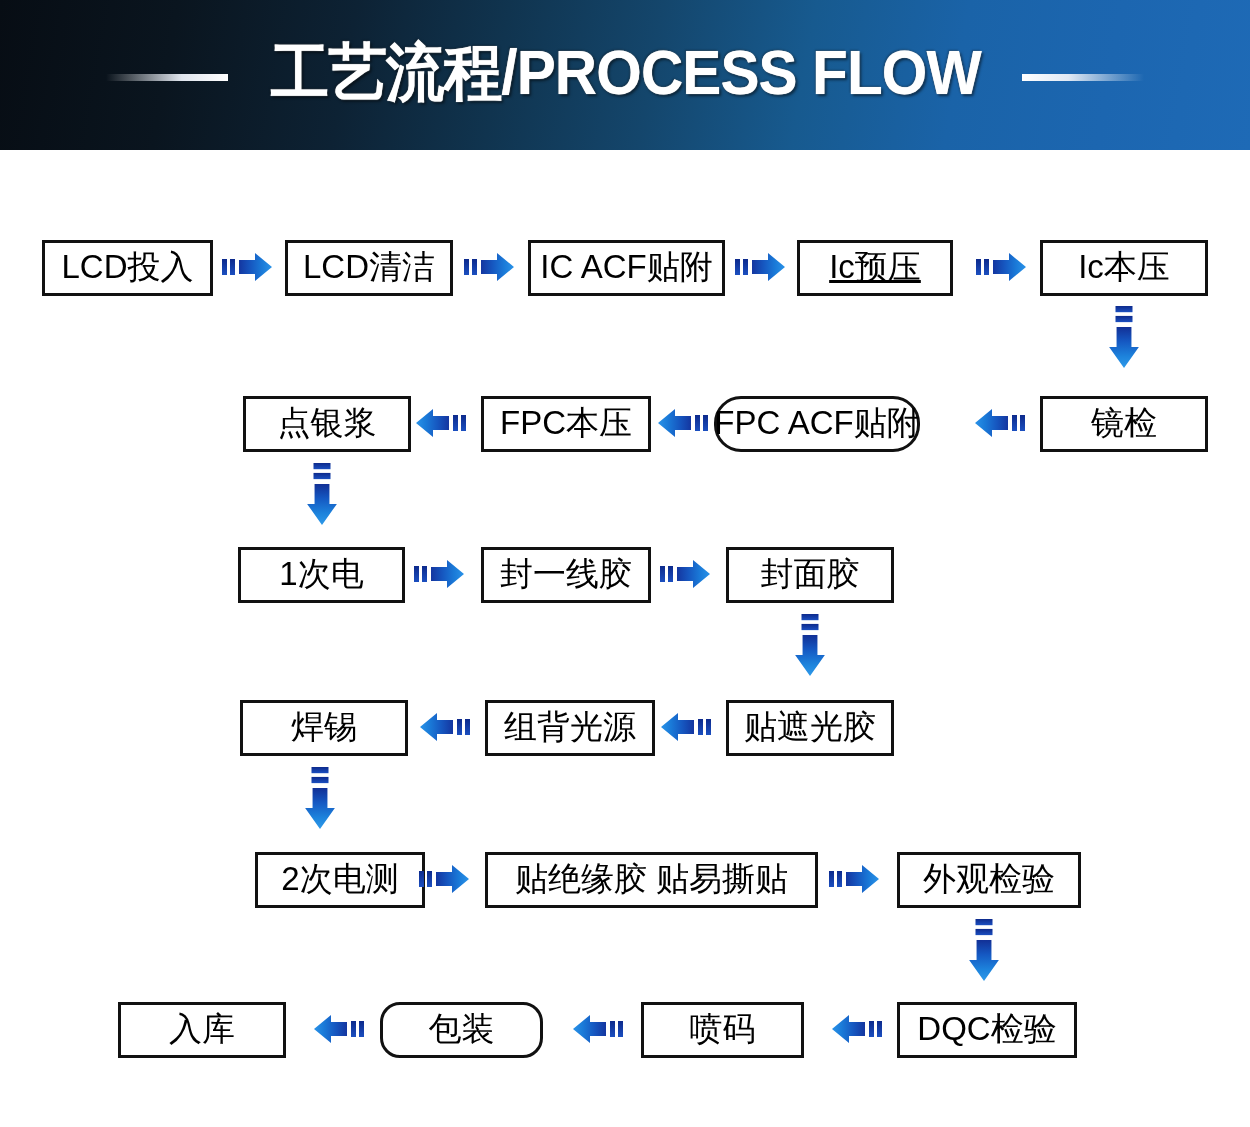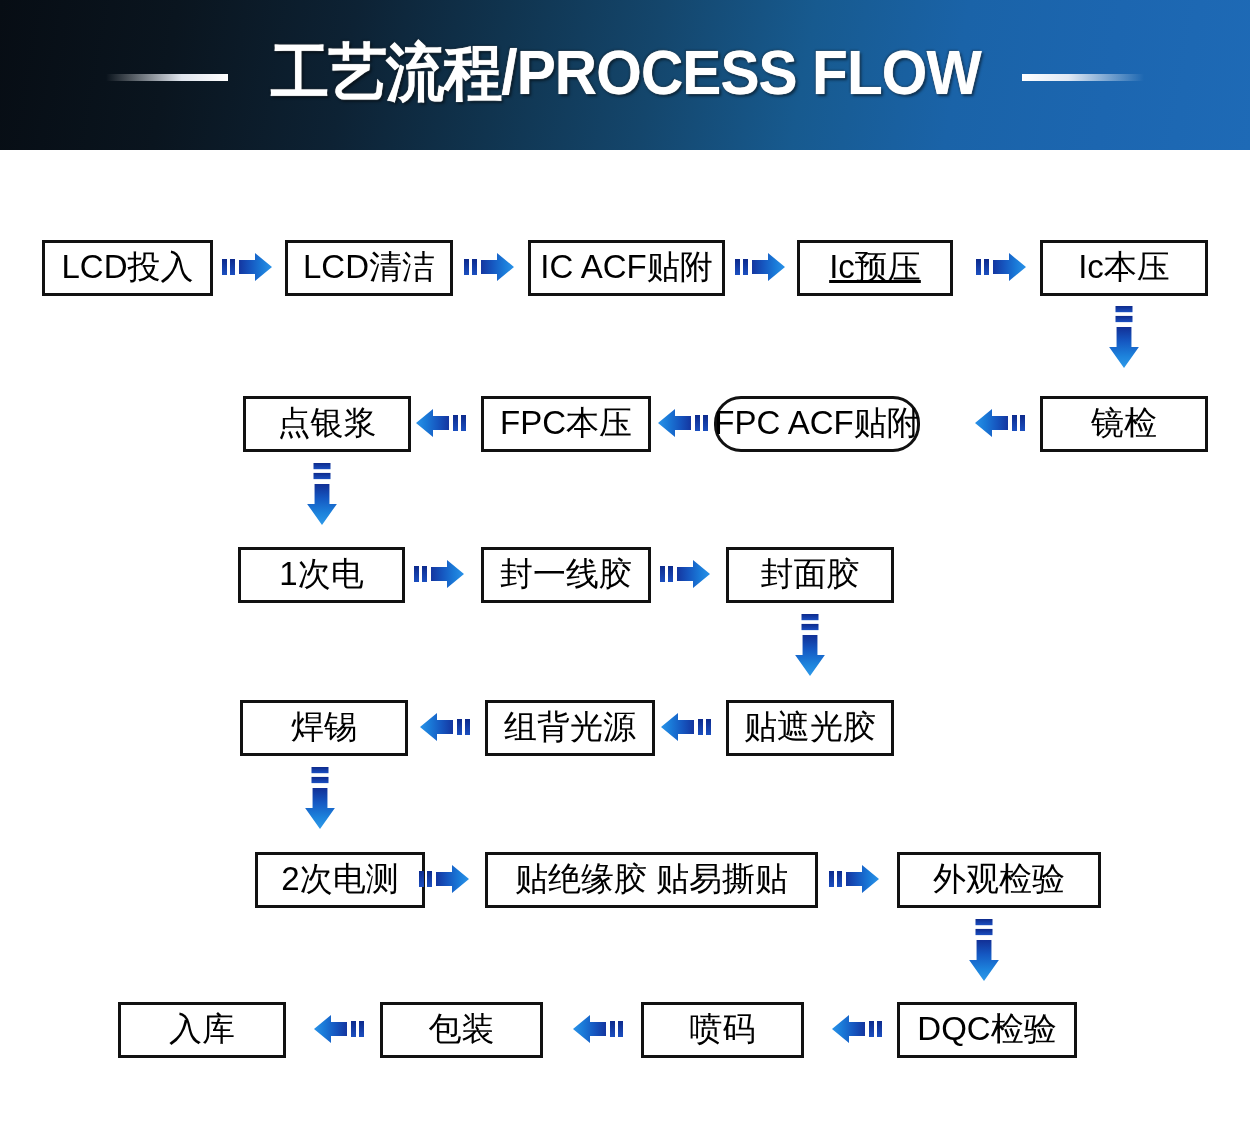--- a/index.html
+++ b/index.html
@@ -298,21 +298,21 @@
   </div>
 
   <div class="node" style="left:485px; top:702px; width:333px; height:56px;">贴绝缘胶 贴易撕贴</div>
 
   <div class="arrow-h" style="left:829px; top:713px; width:52px;">
     <svg width="52" height="34" viewBox="0 0 52 34">
         <use href="#arrowRight"></use>
       </svg>
   </div>
 
-  <div class="node" style="left:897px; top:702px; width:204px; height:56px;">外观检验</div>
+  <div class="node" style="left:897px; top:702px; width:184px; height:56px;">外观检验</div>
 
   <div class="arrow-v" style="left:967px; top:769px; height:68px;">
     <svg width="34" height="62" viewBox="0 0 32 50" preserveAspectRatio="none">
         <use href="#arrowDown"></use>
       </svg>
   </div>
 
   <div class="node" style="left:897px; top:852px; width:180px; height:56px;text-align:center;">DQC检验</div>
 
   <div class="arrow-h" style="left:832px; top:863px; width:52px;">
@@ -322,21 +322,21 @@
   </div>
 
   <div class="node" style="left:641px; top:852px; width:163px; height:56px;">喷码</div>
 
   <div class="arrow-h" style="left:573px; top:863px; width:52px;">
     <svg width="52" height="34" viewBox="0 0 52 34">
         <use href="#arrowLeft"></use>
       </svg>
   </div>
 
-  <div class="node" style="left:380px; top:852px; width:163px; height:56px;">包装</div>
+  <div class="node" style="left:380px; top:852px; width:163px; height:56px;border-radius:20px;">包装</div>
 
   <div class="arrow-h" style="left:314px; top:863px; width:52px;">
     <svg width="52" height="34" viewBox="0 0 52 34">
         <use href="#arrowLeft"></use>
       </svg>
   </div>
 
   <div class="node" style="left:118px; top:852px; width:168px; height:56px;">入库</div>
 
 </div>

